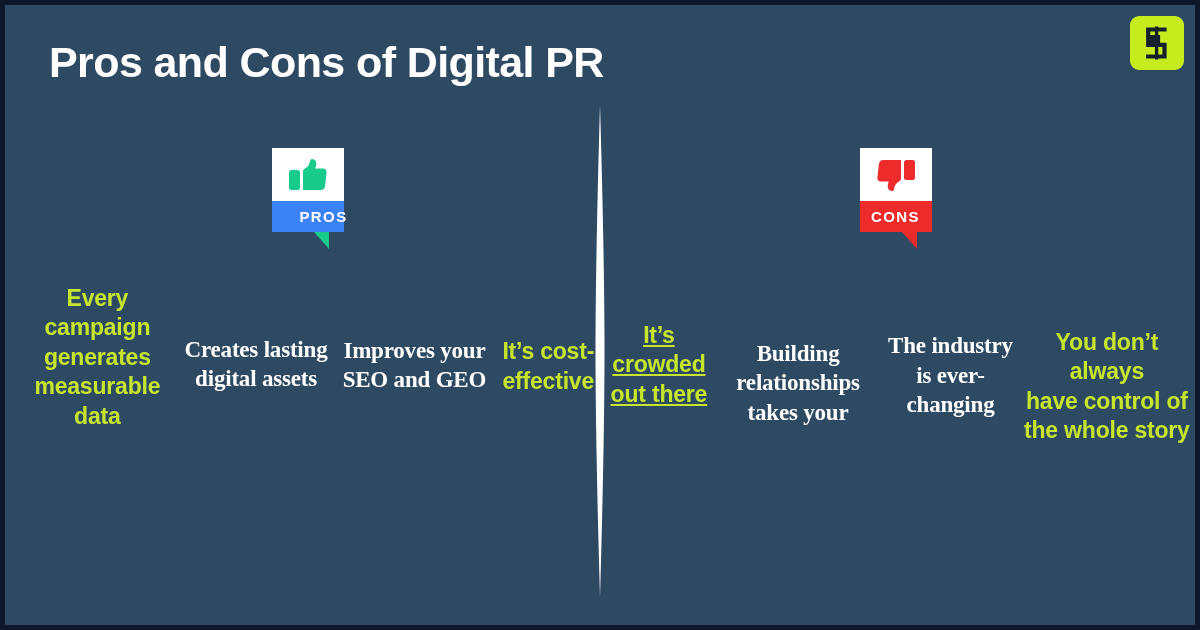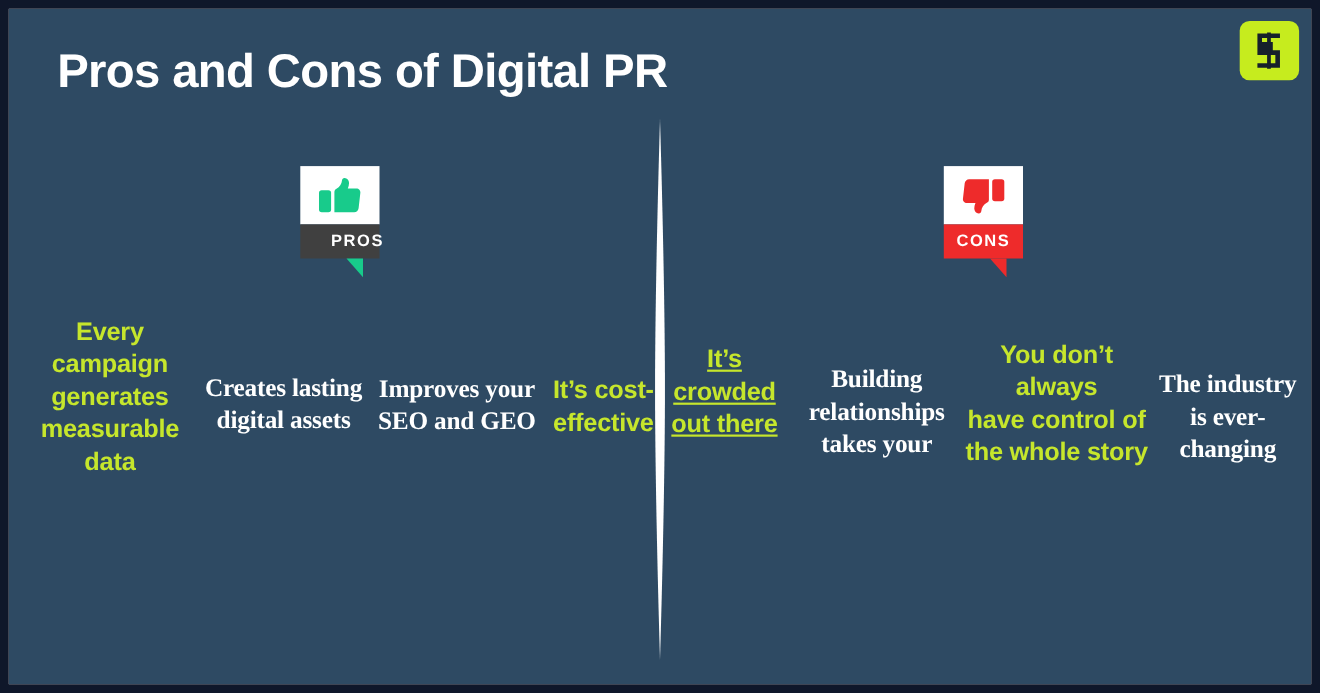--- a/index.html
+++ b/index.html
@@ -5,21 +5,21 @@
 <style>
   * { margin:0; padding:0; box-sizing:border-box; }
   html,body{
     width:1200px; height:630px; overflow:hidden;
     font-family:"Liberation Sans","DejaVu Sans",sans-serif;
   }
   #canvas{
     position:relative;
     width:1200px; height:630px;
     background:#2e4a63;
-    border:8px solid #0f172a;
+    border:5px solid #0f172a;
     background-clip:padding-box;
   }
   
   .logo{
     position:absolute; top:11px; right:11px;
     width:54px; height:54px; border-radius:9px;
     background:#c6ec1e;
     display:flex; align-items:center; justify-content:center;
   }
   .logo svg{ display:block; }
@@ -62,21 +62,21 @@
     position:absolute; left:0; top:0;
     width:72px; height:53px;
     background:#ffffff;
     display:flex; align-items:center; justify-content:center;
   }
   .badge-bottom{
     position:absolute; left:0; top:53px;
     width:72px; height:31px;
     display:flex; align-items:center; justify-content:center;
   }
-  .badge-pros .badge-bottom{ background:#404040;padding-left:32px; }
+  .badge-pros .badge-bottom{ background:#3b82f6;padding-left:32px; }
   .badge-cons .badge-bottom{ background:#ee2b2b; }
   .badge-label{
     color:#ffffff; font-size:15px; font-weight:bold;
     letter-spacing:1.4px; line-height:1;
   }
   .badge-tail{
     position:absolute; top:84px; width:0; height:0;
     border-left:15px solid transparent;
   }
   .badge-pros .badge-tail{
@@ -194,20 +194,20 @@
         </div>
         <div class="badge-bottom">
           <span class="badge-label">CONS</span>
         </div>
         <div class="badge-tail"></div>
       </div>
 
       <div class="list">
         <div class="item lime">It’s crowded out there</div>
         <div class="item white">Building relationships takes your</div>
+        <div class="item white">The industry is ever-changing</div>
         <div class="item lime">You don’t always
 have control of the whole story</div>
-        <div class="item white">The industry is ever-changing</div>
       </div>
     </section>
 
   </div>
 </div>
 
 </body></html>

